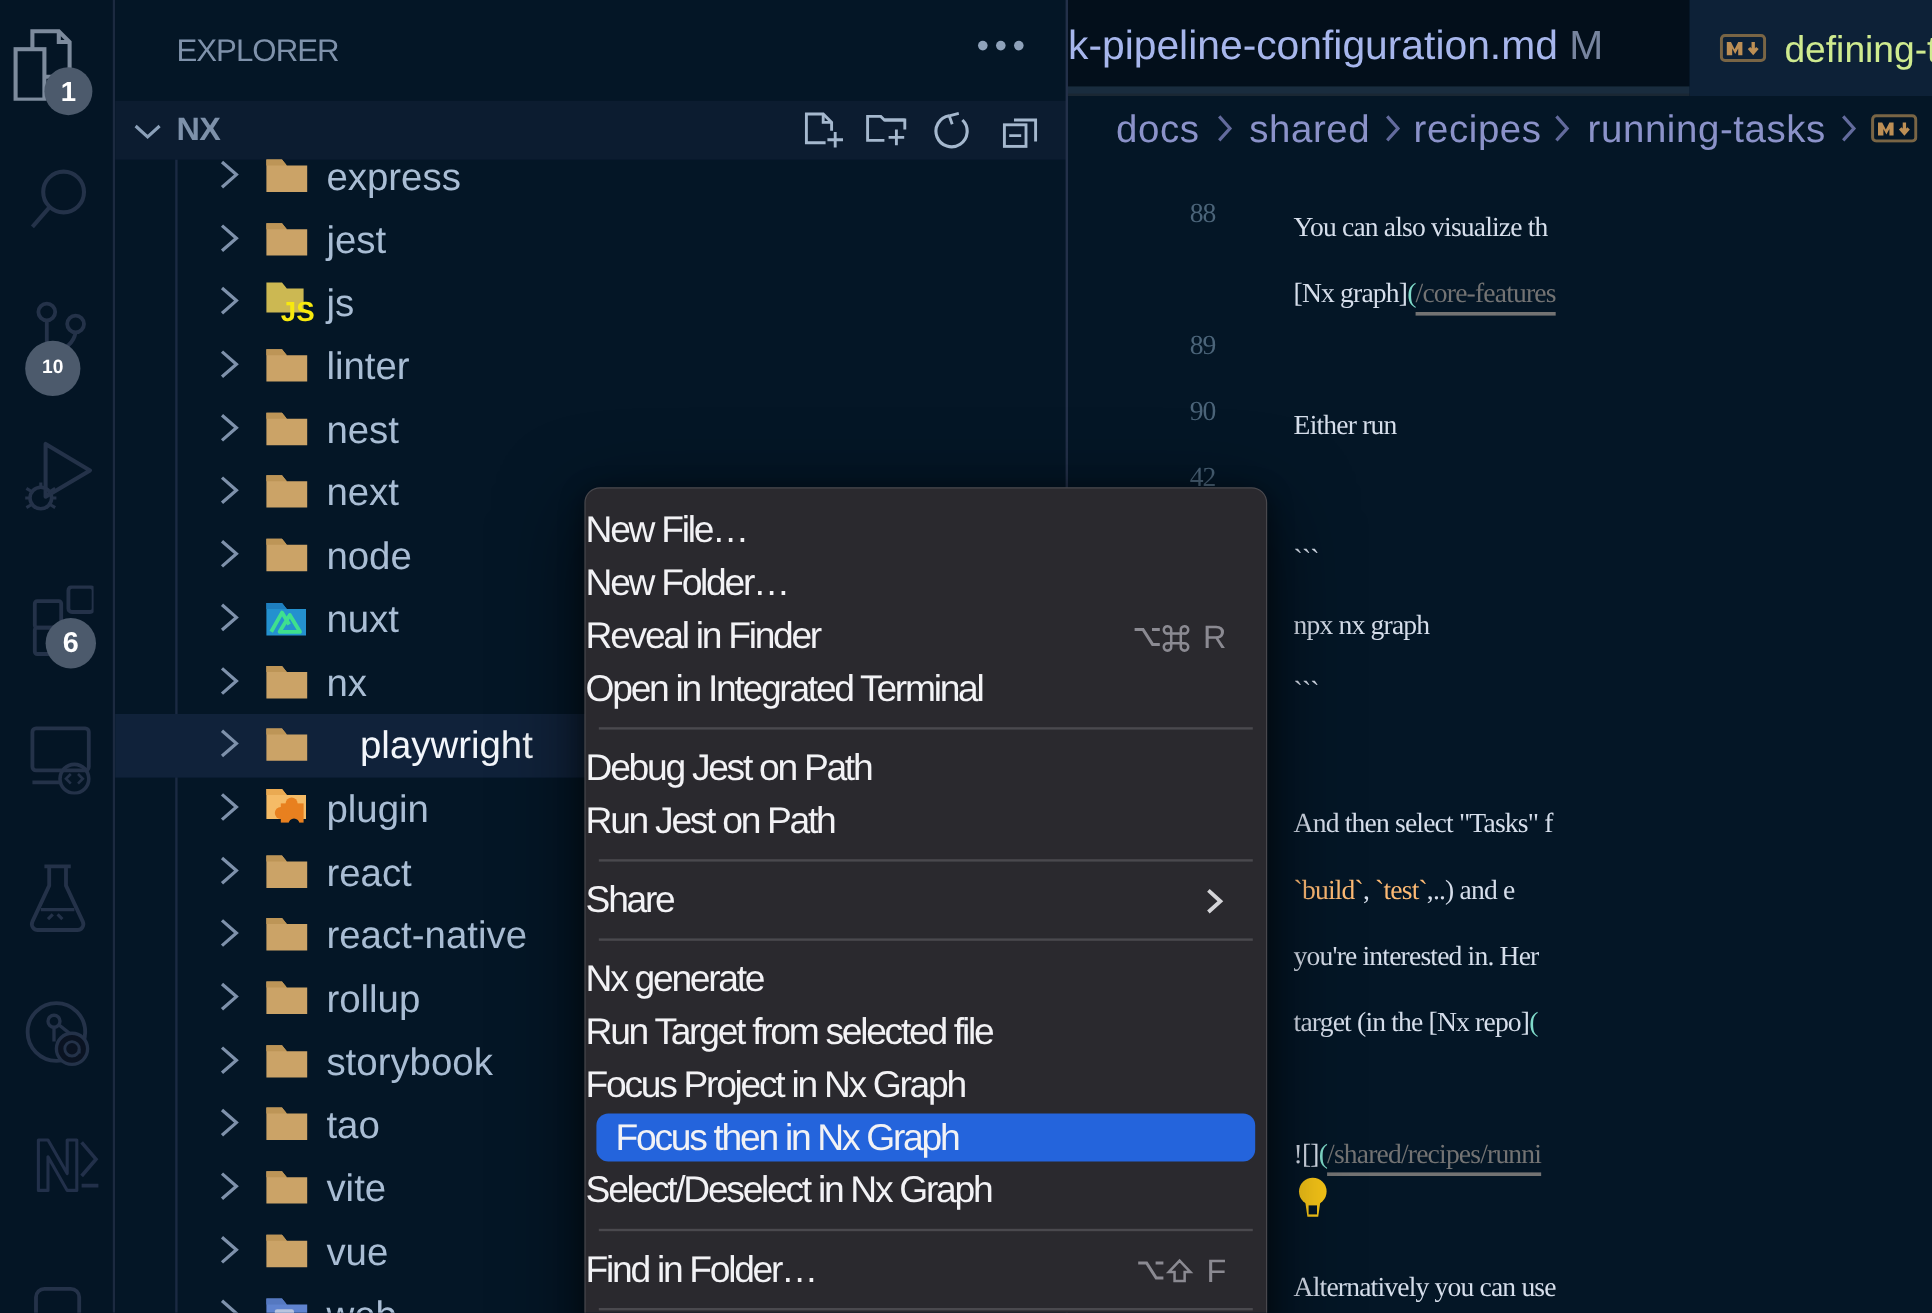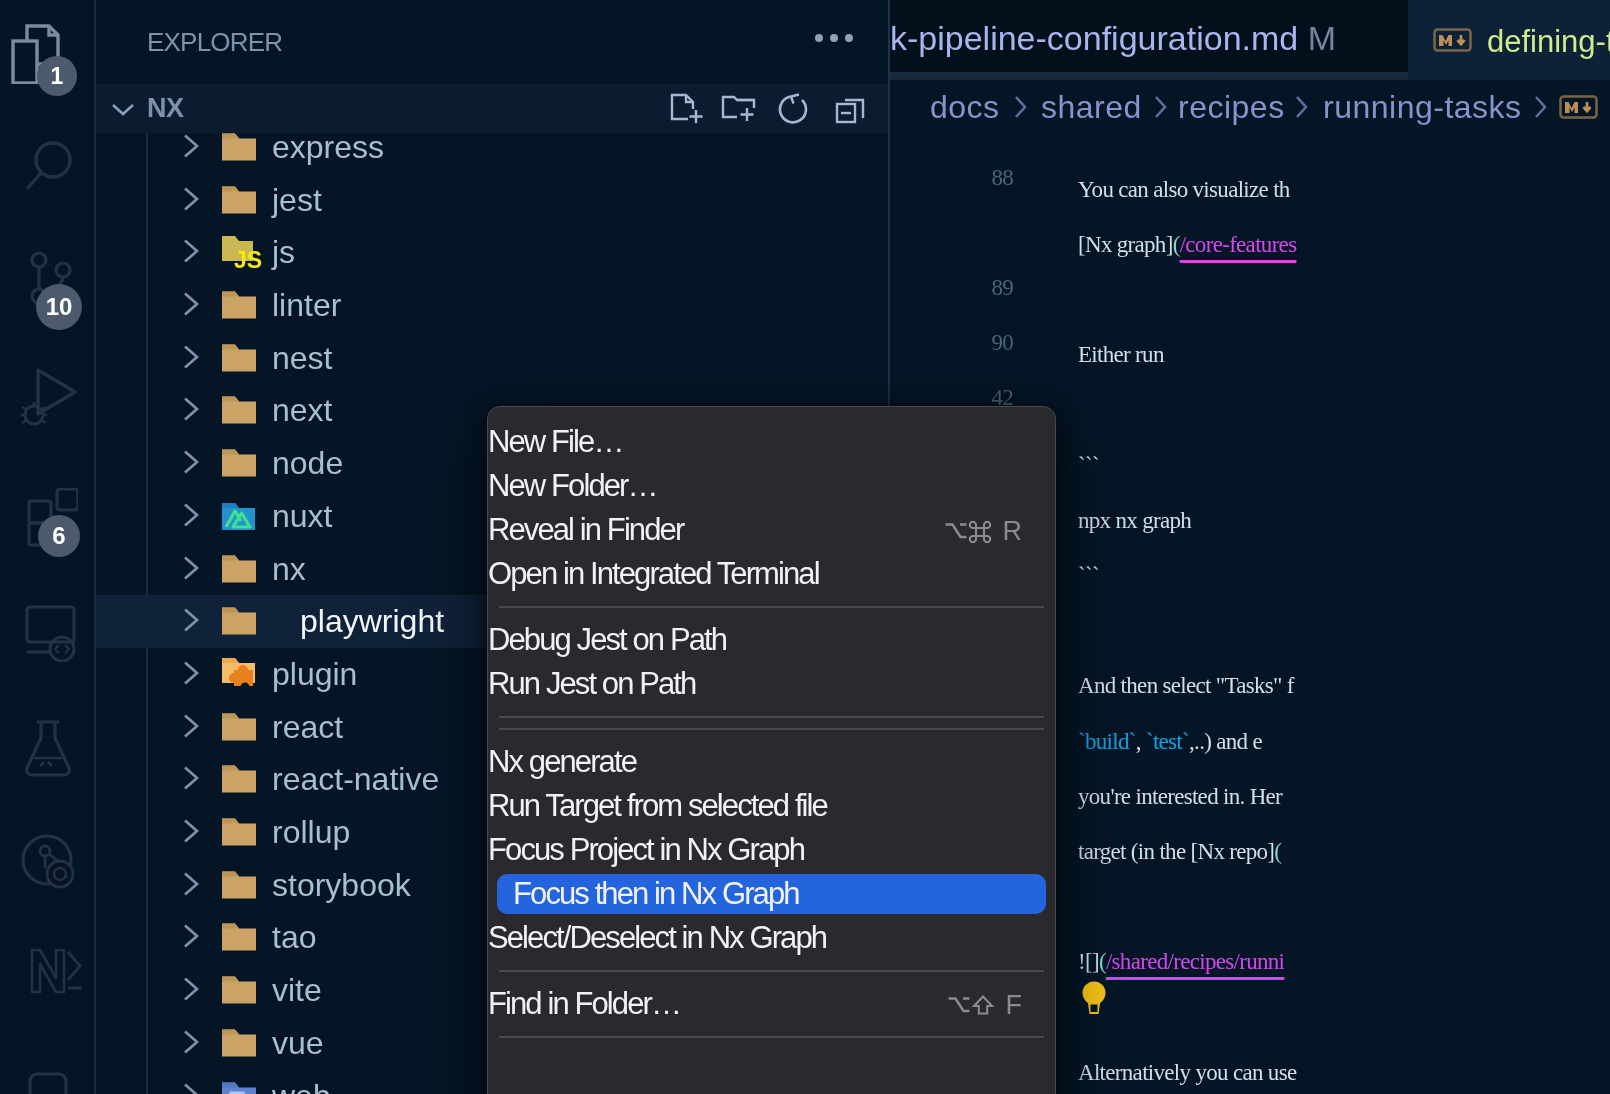--- a/index.html
+++ b/index.html
@@ -32,22 +32,22 @@
   #scrollstrip { left:0; top:72px; width:518px; height:8px; background:rgba(130,152,184,0.17); }
   #tab2 { left:518px; top:0; width:202px; height:80px; background:#0d2137; overflow:hidden; }
   #tab2 .t { position:absolute; left:79px; top:0; height:80px; line-height:84px; font-size:31px; color:#cfeb8f; white-space:pre; }
   #crumbs { left:0; top:80px; width:720px; height:54px; }
   #crumbs .c { position:absolute; top:0; height:54px; line-height:55px; font-size:32px; letter-spacing:0.5px; color:#8b92c9; white-space:pre; }
   .cl { position:absolute; left:0; width:720px; height:56px; line-height:56px;
         font-family:Liberation Serif, serif; font-size:23px; letter-spacing:-0.69px; white-space:pre; }
   .cl .num { position:absolute; right:597px; top:0; color:#4b6479; }
   .cl .tx { position:absolute; left:188px; top:0; color:#d6deeb;margin-top:12px; }
   .teal { color:#7fdbca; }
-  .grn { color:#0ea5e9; }
-  .pink { color:#d946ef; text-decoration:underline; text-decoration-thickness:3px; text-underline-offset:8px; }
+  .grn { color:#fdba74; }
+  .pink { color:#737373; text-decoration:underline; text-decoration-thickness:3px; text-underline-offset:8px; }
   
   #menu { left:487px; top:406px; width:569px; height:800px; background:#2a292e;
           border:1px solid #49484d; border-radius:13px; padding-top:13px;
           box-shadow: 0 18px 70px rgba(0,0,0,0.6), 0 4px 20px rgba(0,0,0,0.45); }
   .mi { position:relative; height:44px; line-height:44px; font-size:31px; letter-spacing:-1.9px; color:#f2f2f5;
         }
   .mi .sc { position:absolute; right:33px; top:0; color:#8b8a92; letter-spacing:2px; }
   .mi.hl { margin:2px 9px; height:40px; line-height:40px; border-radius:10px;
            background:#2464dc; padding-left:16px; }
   .msep { height:2px; background:#4a494e; margin:10px 11px; }
@@ -67,21 +67,21 @@
     <circle cx="33" cy="24" r="17" fill="none" stroke="#243249" stroke-width="3.4"></circle>
     <path d="M21 37 L7 53" stroke="#243249" stroke-width="3.4"></path>
   </svg>
 
   <svg class="abs" style="left:20px;top:248px" width="58" height="62" viewBox="0 0 58 62">
     <circle cx="19" cy="12" r="7" fill="none" stroke="#243249" stroke-width="3.2"></circle>
     <circle cx="43" cy="22" r="7" fill="none" stroke="#243249" stroke-width="3.2"></circle>
     <circle cx="19" cy="48" r="7" fill="none" stroke="#243249" stroke-width="3.2"></circle>
     <path d="M19 19 v22 M43 29 a18 18 0 0 1 -17 15" fill="none" stroke="#243249" stroke-width="3.2"></path>
   </svg>
-  <div class="badge" style="left:36px;top:284px;width:46px;height:46px;font-size:24px">10</div>
+  <div class="badge" style="left:21px;top:284px;width:46px;height:46px;font-size:16px">10</div>
 
   <svg class="abs" style="left:18px;top:364px" width="62" height="66" viewBox="0 0 62 66">
     <path d="M20 6 v44 L57 28 Z" fill="none" stroke="#243249" stroke-width="3.4" stroke-linejoin="round"></path>
     <circle cx="16" cy="51" r="9" fill="none" stroke="#243249" stroke-width="3"></circle>
     <path d="M4 43 l5 3 M4 59 l5 -3 M28 43 l-5 3 M28 59 l-5 -3 M16 42 v-4 M3 51 h4 M25 51 h4" stroke="#243249" stroke-width="2.6"></path>
   </svg>
 
   <svg class="abs" style="left:20px;top:488px" width="58" height="62" viewBox="0 0 58 62">
     <rect x="37" y="1" width="21" height="21" rx="3" fill="none" stroke="#243249" stroke-width="3.2"></rect>
     <rect x="9" y="13" width="22" height="22" rx="2" fill="none" stroke="#243249" stroke-width="3.2"></rect>
@@ -422,20 +422,23 @@
     <div class="mi ">Reveal in Finder<span class="sc"><svg width="24" height="22" viewBox="0 0 24 22" style="vertical-align:-2px">
           <path d="M1.5 4.5 h7 l8 12.5 h6 M16 4.5 h6.5" fill="none" stroke="#8b8a92" stroke-width="2.5"></path>
         </svg><svg width="24" height="24" viewBox="0 0 24 24" style="vertical-align:-4px">
           <path d="M8 8 h8 v8 h-8 z M8 8 H5.2 A3.1 3.1 0 1 1 8 5.2 Z M16 8 V5.2 A3.1 3.1 0 1 1 18.8 8 Z M16 16 h2.8 A3.1 3.1 0 1 1 16 18.8 Z M8 16 v2.8 A3.1 3.1 0 1 1 5.2 16 Z" fill="none" stroke="#8b8a92" stroke-width="2.1"></path>
         </svg> <span style="font-size:27px;letter-spacing:0">R</span></span></div>
     <div class="mi ">Open in Integrated Terminal</div>
     <div class="msep"></div>
     <div class="mi ">Debug Jest on Path</div>
     <div class="mi ">Run Jest on Path</div>
     <div class="msep"></div>
+    <div class="mi ">Share<span class="sc"><svg width="20" height="30" viewBox="0 0 20 30" style="vertical-align:-6px">
+          <path d="M5 6 L15 15 L5 24" fill="none" stroke="#d4d4d8" stroke-width="3.2"></path>
+        </svg></span></div>
     <div class="msep"></div>
     <div class="mi ">Nx generate</div>
     <div class="mi ">Run Target from selected file</div>
     <div class="mi ">Focus Project in Nx Graph</div>
     <div class="mi hl">Focus then in Nx Graph</div>
     <div class="mi ">Select/Deselect in Nx Graph</div>
     <div class="msep"></div>
     <div class="mi ">Find in Folder…<span class="sc"><svg width="24" height="22" viewBox="0 0 24 22" style="vertical-align:-2px">
           <path d="M1.5 4.5 h7 l8 12.5 h6 M16 4.5 h6.5" fill="none" stroke="#8b8a92" stroke-width="2.5"></path>
         </svg><svg width="24" height="24" viewBox="0 0 24 24" style="vertical-align:-4px">

